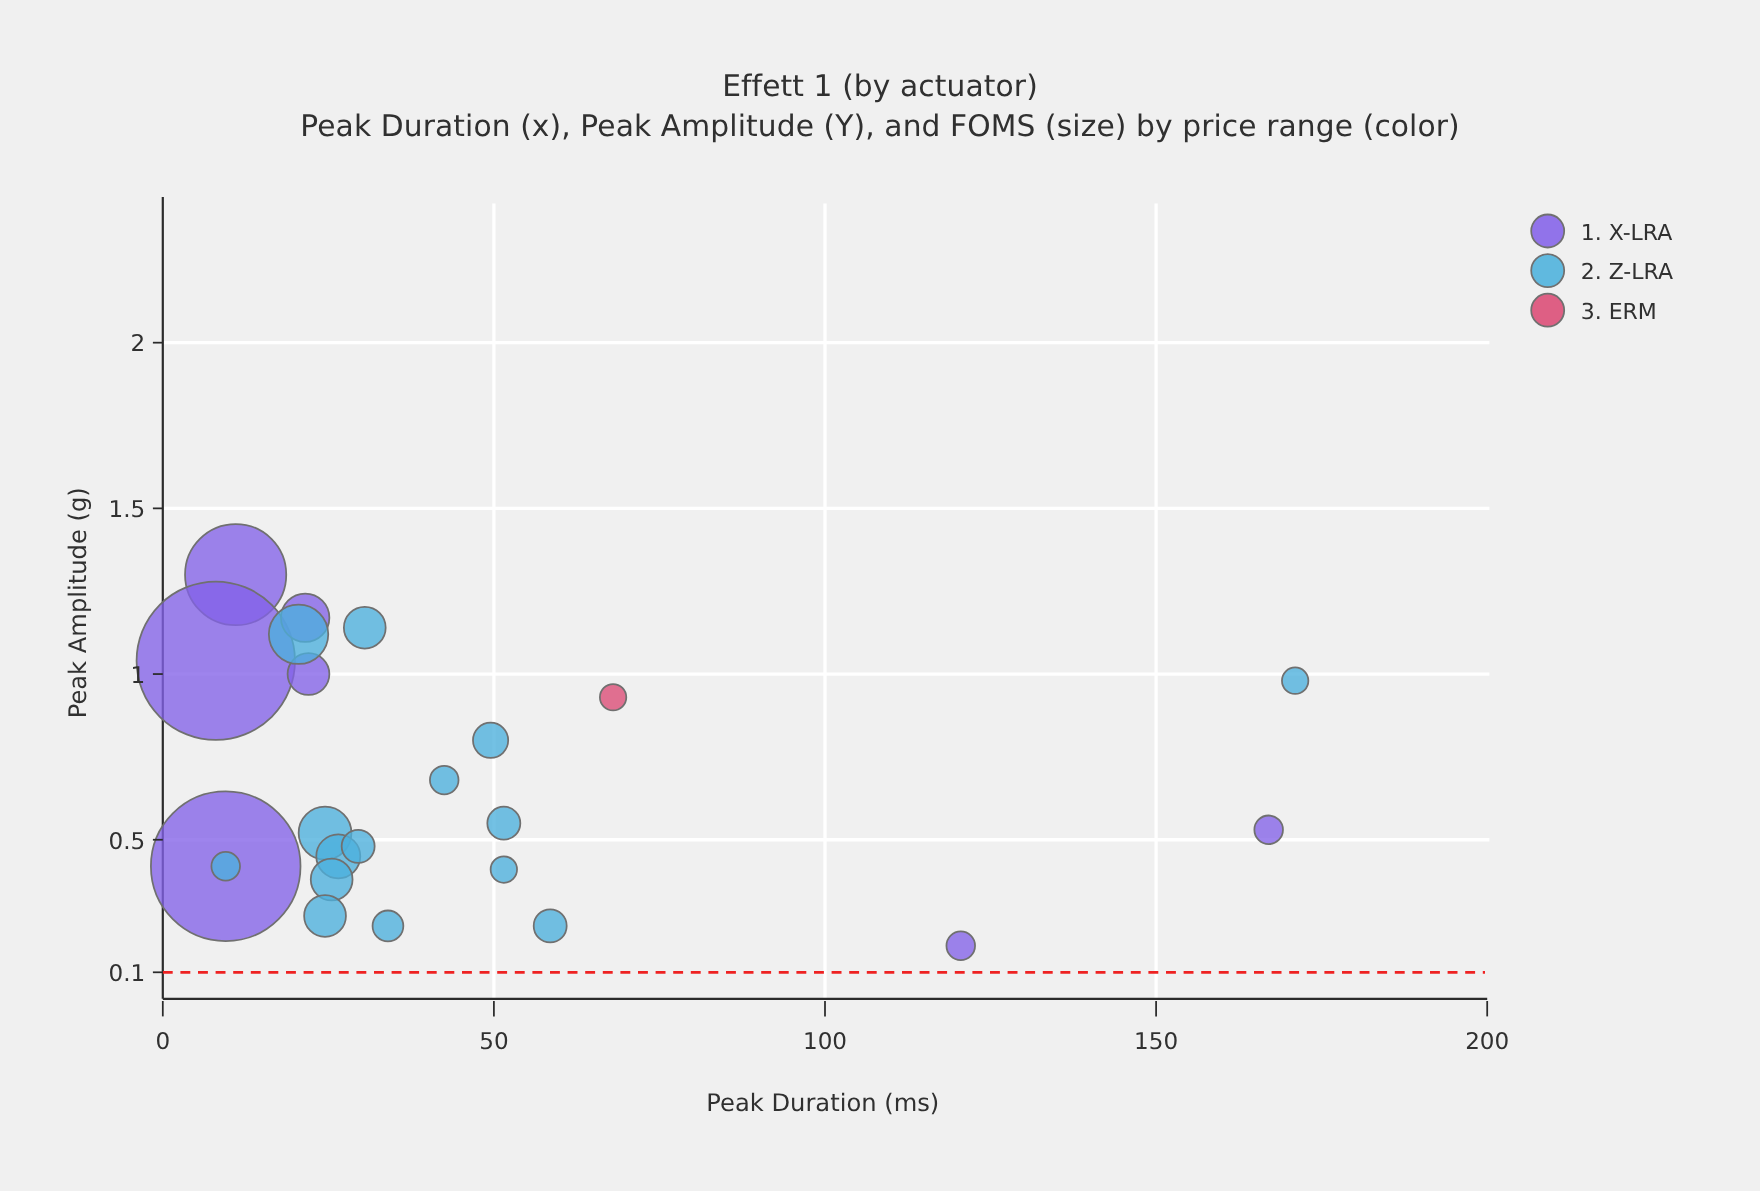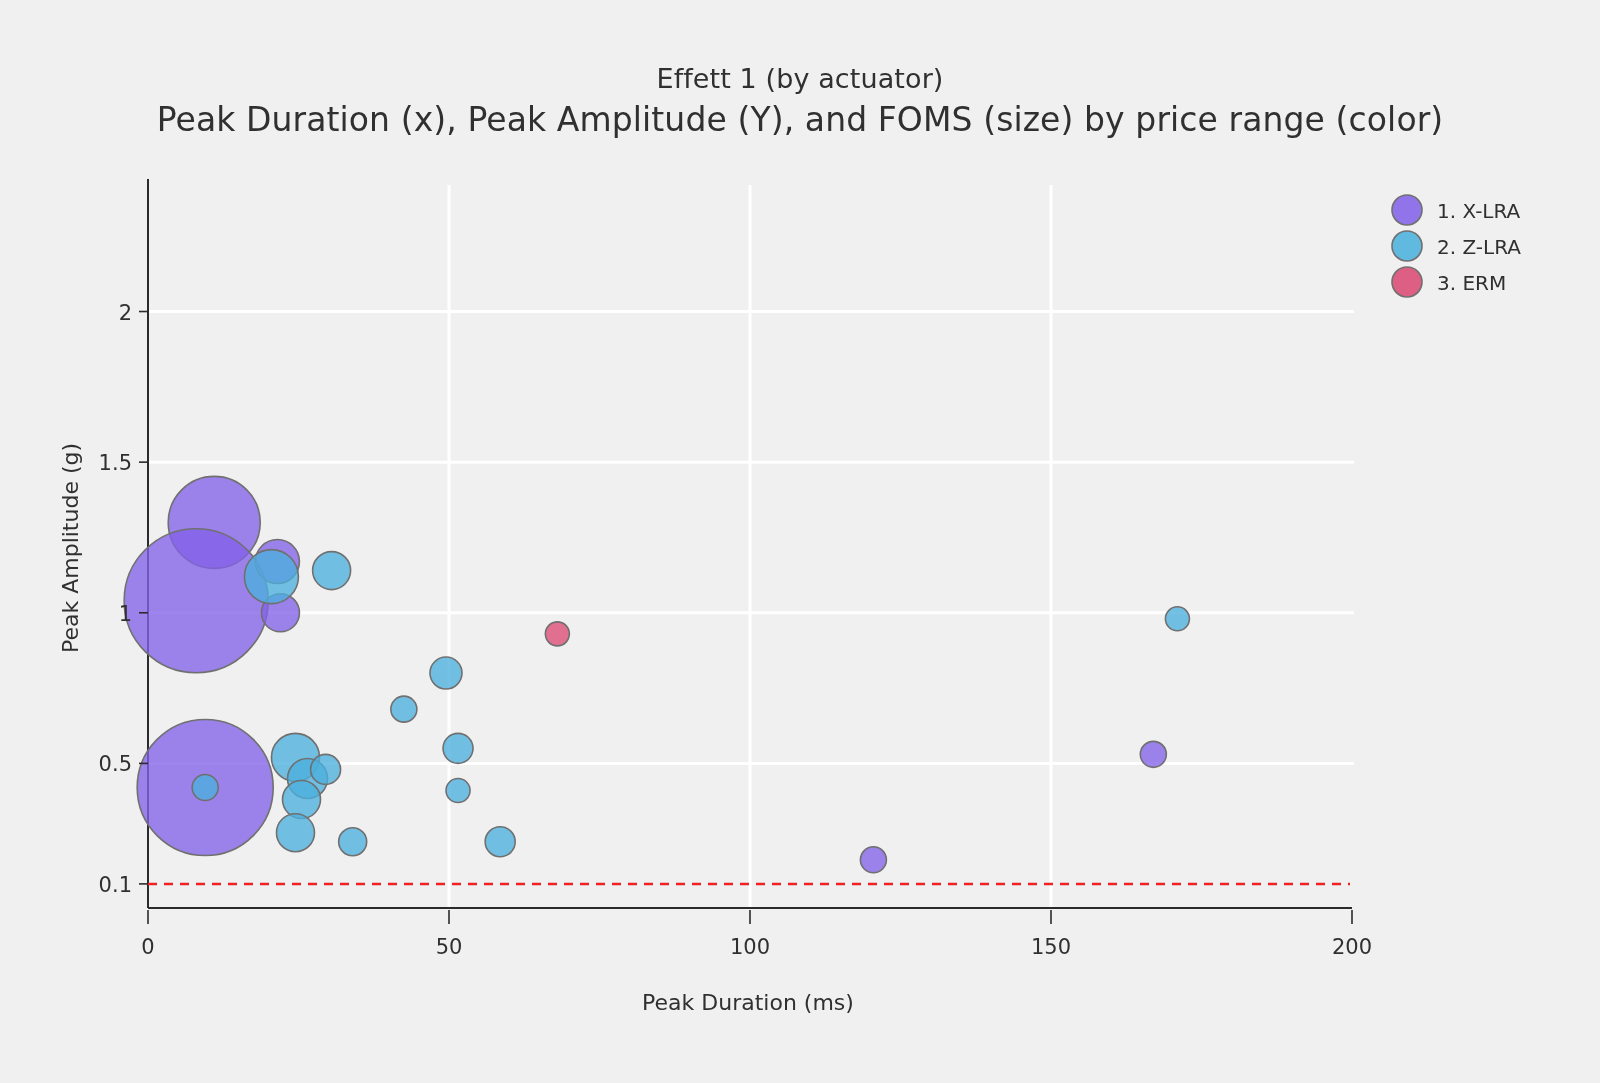--- a/index.html
+++ b/index.html
@@ -33,21 +33,21 @@
   }
   .title-line {
     display: block;
     font-size: 27px;
     color: #303030;
     font-weight: 400;
     letter-spacing: 0.1px;
     text-align: center;
   }
   .title-line.sub {
-    font-size: 33px;
+    font-size: 27px;
   }
   svg#plot {
     position: absolute;
     left: 0;
     top: 0;
   }
   .axis-label {
     font-size: 22px;
     fill: #303030;
   }

